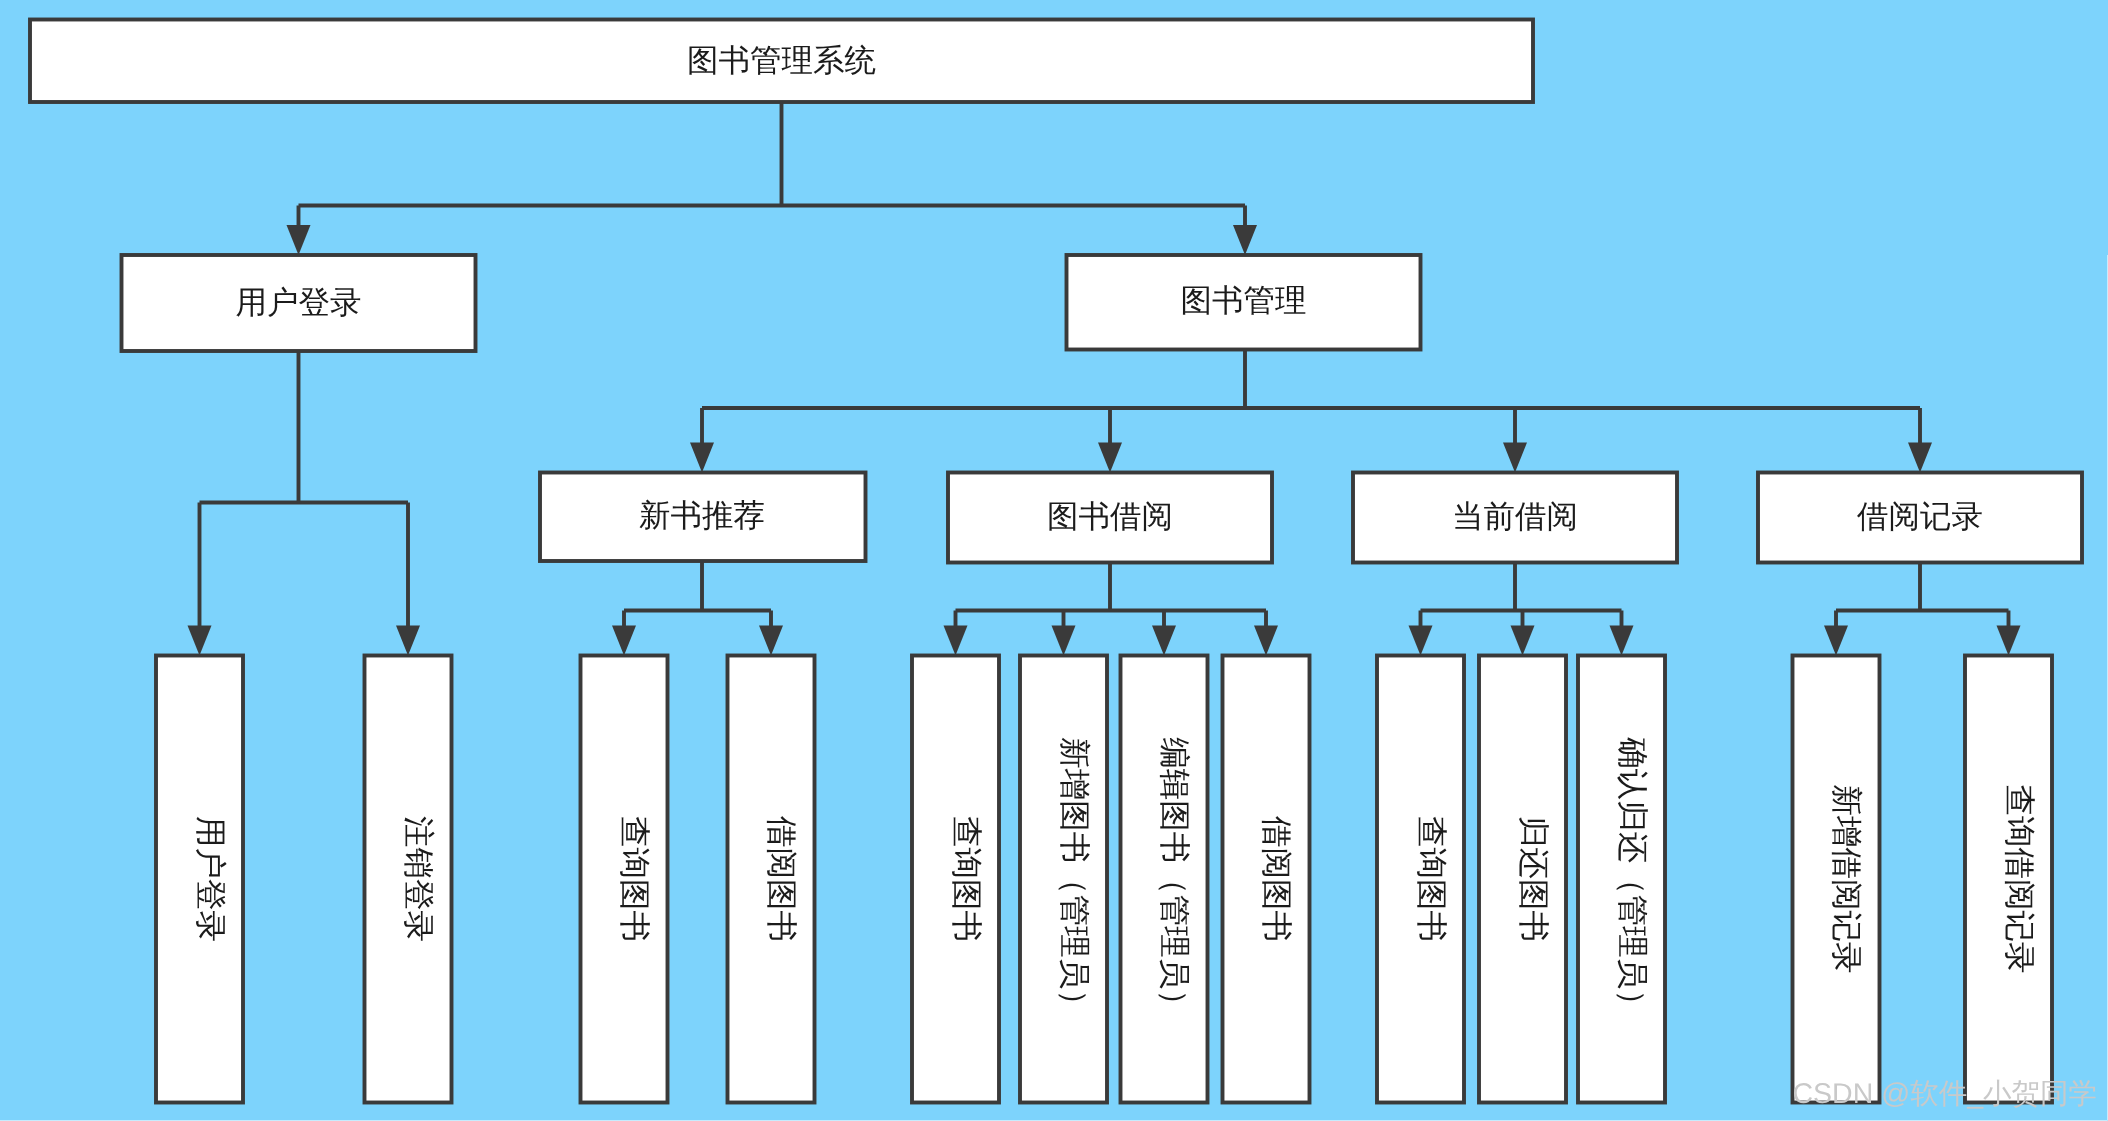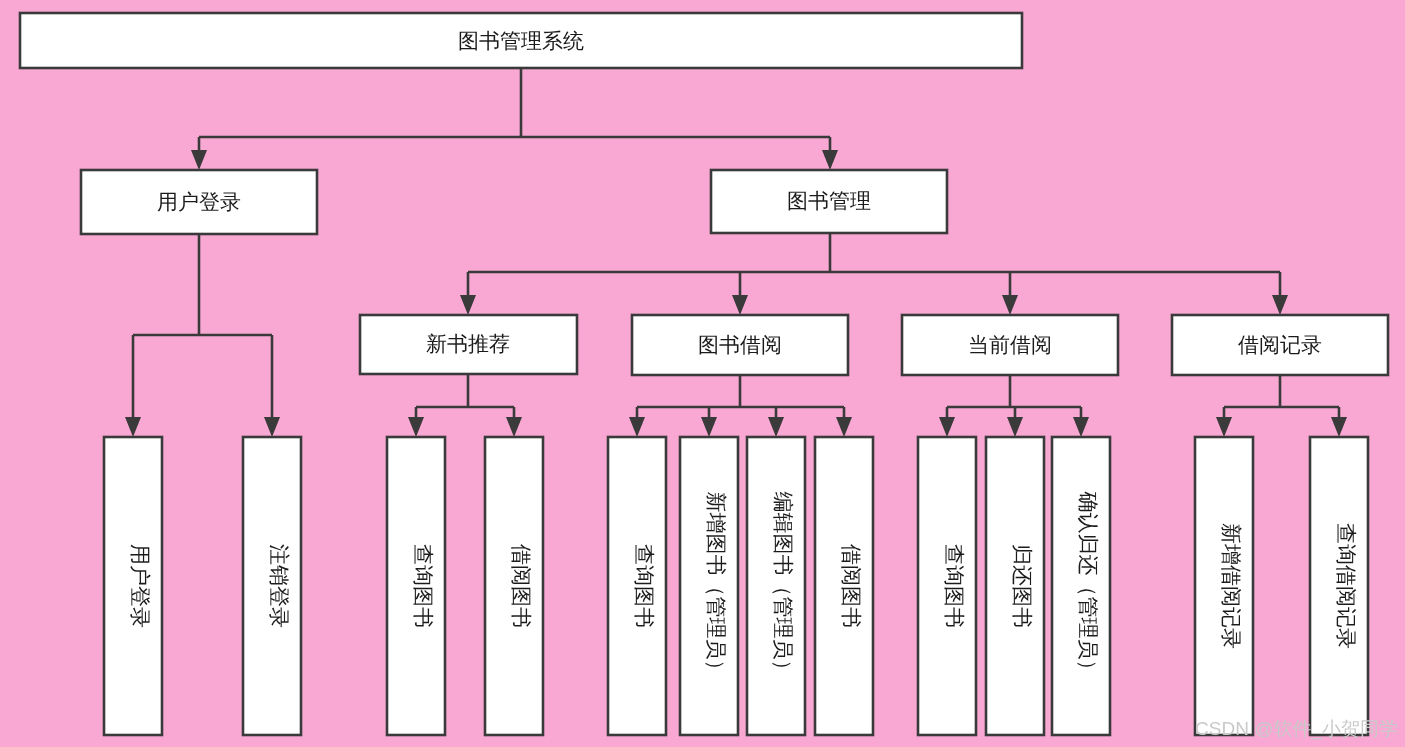--- a/index.html
+++ b/index.html
@@ -7,21 +7,21 @@
     padding: 0;
     background: #ffffff;
   }
   body {
     font-family: "Liberation Sans", "DejaVu Sans", sans-serif;
   }
   #diagram-root {
     position: relative;
     width: 1405px;
     height: 747px;
-    background: #f9a8d4;
+    background: #7dd3fc;
     overflow: hidden;
   }
   svg.diagram-canvas {
     position: absolute;
     left: 0;
     top: 0;
     width: 1405px;
     height: 747px;
   }
   .node-box {

